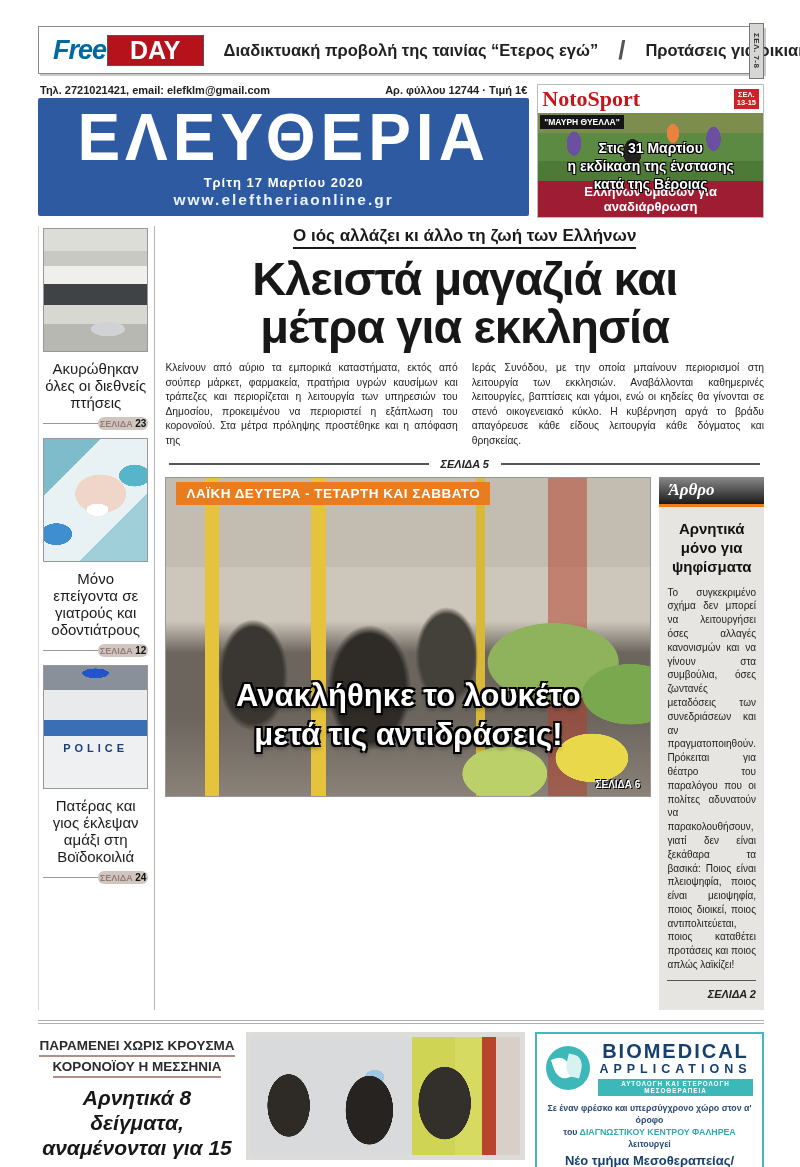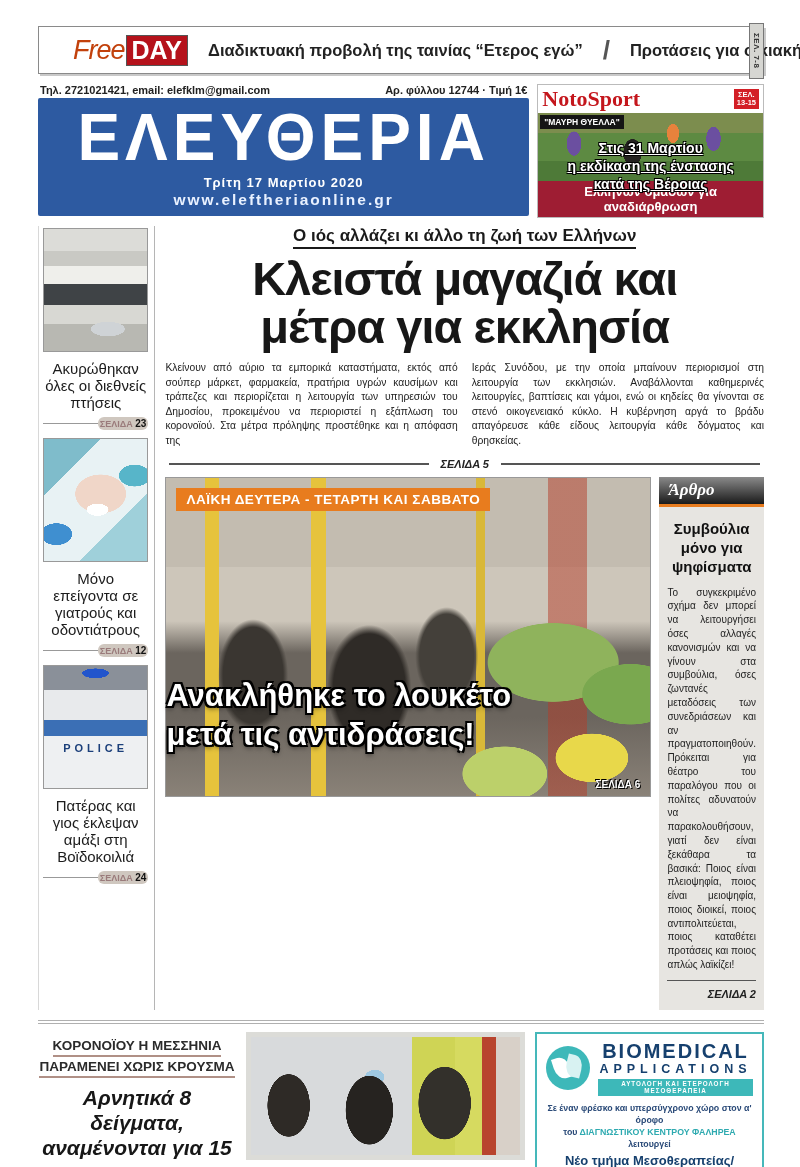--- a/index.html
+++ b/index.html
@@ -6,22 +6,22 @@
   html,body { background:#f2f2f0; }
   .page {
     width:800px; height:1167px; background:#ffffff; margin:0 auto;
     font-family:"Liberation Sans", sans-serif; color:#1a1a1a;
     padding:26px 36px 0 38px; position:relative; overflow:hidden;
   }
   
   .top-banner { position:relative; height:48px; border:1px solid #8a8a8a;
     box-shadow:2px 2px 0 #c9c9c9; display:flex; align-items:center; gap:20px; padding:0 14px; background:#fff; }
   .freeday { display:flex; align-items:center; }
-  .freeday .free { font-size:27px; font-weight:normal; letter-spacing:-1px; color:#c2410c; font-style:italic;margin-left:20px; }
-  .freeday .day { font-size:25px; font-weight:bold; color:#fff; background:#b5121b; padding:0 5px; margin-left:1px; border:1px solid #555; }
+  .freeday .free { font-size:27px; font-weight:bold; letter-spacing:-1px; color:#0369a1; font-style:italic; }
+  .freeday .day { font-size:25px; font-weight:bold; color:#fff; background:#b5121b; padding:0 22px; margin-left:1px; border:1px solid #555; }
   .banner-text { font-size:16.5px; font-weight:bold; color:#222; white-space:nowrap; }
   .banner-slash { font-size:26px; color:#555; font-weight:bold; }
   .vtab { position:absolute; right:-1px; top:-4px; height:56px; width:15px;
     background:#d6d6d2; border:1px solid #777; color:#333; font-size:8px; font-weight:bold;
     writing-mode:vertical-rl; text-align:center; line-height:13px; letter-spacing:0.5px; }
   
   .header-row { display:flex; gap:8px; margin-top:10px; }
   .masthead-col { width:494px; }
   .contact-row { display:flex; justify-content:space-between; font-size:11px; font-weight:bold; color:#222; padding:0 2px 2px; }
   .masthead { background:#2d5aa1; height:118px; text-align:center; padding-top:1px; border-radius:2px; }
@@ -34,21 +34,21 @@
   .ns-badge { background:#d31f26; color:#fff; font-size:7.5px; font-weight:bold; text-align:center; padding:2px 3px; line-height:8px; }
   .ns-photo { position:relative; flex:1;
     background:
       radial-gradient(12px 20px at 16% 45%, #6b4fa0 0 60%, transparent 61%),
       radial-gradient(12px 20px at 78% 38%, #6b4fa0 0 60%, transparent 61%),
       radial-gradient(10px 16px at 60% 30%, #e8823c 0 60%, transparent 61%),
       radial-gradient(15px 22px at 42% 58%, #23211f 0 60%, transparent 61%),
       linear-gradient(180deg, #7c8d4e 0 30%, #5d8a42 30% 70%, #4e7a38 70% 100%); }
   .ns-tag { position:absolute; top:2px; left:2px; background:#151515; color:#fff; font-size:8.5px; font-weight:bold; padding:2px 4px; }
   .ns-headline { position:absolute; top:26px; width:100%; text-align:center; color:#fff; font-weight:bold; font-size:14px; line-height:18px;
-    text-shadow:-1px -1px 0 #000, 1px -1px 0 #000, -1px 1px 0 #000, 1px 1px 0 #000;text-decoration:underline; }
+    text-shadow:-1px -1px 0 #000, 1px -1px 0 #000, -1px 1px 0 #000, 1px 1px 0 #000; }
   .ns-strip { background:#9e1d33; color:#fff; font-weight:bold; font-size:13px; text-align:center; padding:3px 0; }
   
   .main-row { display:flex; margin-top:8px; }
   .sidebar { width:124px; border-right:1px solid #b5b5b5; border-left:1px solid #d8d8d8; padding:2px 6px 0 4px; }
   .sb-item { margin-bottom:8px; }
   .sb-photo { height:124px; border:1px solid #999; }
   .sb-photo.airport { background:
       radial-gradient(28px 12px at 62% 82%, #cfd3d6 0 60%, transparent 61%),
       linear-gradient(180deg, #dcdcd8 0 18%, #c9c9c4 18% 30%, #efefeb 30% 45%, #3f4346 45% 62%, #d8d8d3 62% 78%, #b8b8b2 78% 100%); }
   .sb-photo.dentist { height:124px; background:
@@ -81,22 +81,22 @@
       radial-gradient(60px 40px at 88% 88%, #e8d84a 0 60%, transparent 61%),
       radial-gradient(70px 45px at 70% 93%, #bcd06a 0 60%, transparent 61%),
       radial-gradient(80px 50px at 96% 68%, #7aa84f 0 60%, transparent 61%),
       radial-gradient(100px 60px at 80% 58%, #8fb35c 0 65%, transparent 66%),
       radial-gradient(50px 80px at 18% 62%, #3a3631 0 60%, transparent 70%),
       radial-gradient(60px 90px at 42% 66%, #2f2b27 0 60%, transparent 70%),
       radial-gradient(45px 70px at 58% 56%, #44403a 0 60%, transparent 70%),
       linear-gradient(90deg, transparent 0 8%, #e6c33c 8% 11%, transparent 11% 30%, #e6c33c 30% 33%, transparent 33% 64%, #d9b838 64% 66%, transparent 66%),
       linear-gradient(90deg, transparent 0 79%, rgba(180,60,40,.5) 79% 87%, transparent 87%),
       linear-gradient(180deg, #c3bcb0 0 28%, #cdc6ba 28% 45%, #6b655e 55% 75%, #8a8278 100%); }
-  .market-banner { position:absolute; top:10px; left:10px; background:#e87c1e; color:#fff; font-weight:bold; font-size:13.5px; padding:4px 10px; letter-spacing:0.5px; }
-  .market-headline { position:absolute; top:198px; width:100%; color:#fff; font-weight:bold; font-size:31px; line-height:39px;
+  .market-banner { position:absolute; top:4px; left:10px; background:#e87c1e; color:#fff; font-weight:bold; font-size:13.5px; padding:4px 10px; letter-spacing:0.5px; }
+  .market-headline { position:absolute; top:198px; width:100%; text-align:center; color:#fff; font-weight:bold; font-size:31px; line-height:39px;
     text-shadow:-2px -2px 0 #000, 2px -2px 0 #000, -2px 2px 0 #000, 2px 2px 0 #000, 0 3px 5px rgba(0,0,0,.6); }
   .market-pageref { position:absolute; bottom:6px; right:10px; color:#fff; font-size:10px; font-weight:bold;
     text-shadow:-1px -1px 0 #000, 1px 1px 0 #000; }
   .arthro-col { flex:1; }
   .arthro-head { background:linear-gradient(180deg,#8a8a8a,#1a1a1a); color:#fff; font-family:"Liberation Serif", serif;
     font-style:italic; font-weight:bold; font-size:17px; padding:3px 9px 4px; border-bottom:3px solid #e87c1e; }
   .arthro-box { background:#e7e5e1; padding:12px 8px 8px; min-height:268px; display:flex; flex-direction:column; }
   .arthro-title { text-align:center; font-weight:bold; font-size:15px; line-height:19px; margin-bottom:10px; color:#111; }
   .arthro-body { font-size:10px; line-height:13.8px; text-align:justify; color:#222; flex:1; }
   .arthro-foot { border-top:1px solid #555; margin-top:8px; padding-top:3px; text-align:right; }
@@ -233,42 +233,42 @@
             <span>Ανακλήθηκε το λουκέτο</span><br>
             <span>μετά τις αντιδράσεις!</span>
           </div>
           <div class="market-pageref">ΣΕΛΙΔΑ 6</div>
         </div>
 
         <div class="arthro-col">
           <div class="arthro-head">Άρθρο</div>
           <div class="arthro-box">
             <div class="arthro-title">
-              <span>Συμβούλια</span><br>
+              <span>Αρνητικά</span><br>
               <span>μόνο για</span><br>
               <span>ψηφίσματα</span>
             </div>
             <div class="arthro-body">Το συγκεκριμένο σχήμα δεν μπορεί να λειτουργήσει όσες αλλαγές κανονισμών και να γίνουν στα συμβούλια, όσες ζωντανές μεταδόσεις των συνεδριάσεων και αν πραγματοποιηθούν. Πρόκειται για θέατρο του παραλόγου που οι πολίτες αδυνατούν να παρακολουθήσουν, γιατί δεν είναι ξεκάθαρα τα βασικά: Ποιος είναι πλειοψηφία, ποιος είναι μειοψηφία, ποιος διοικεί, ποιος αντιπολιτεύεται, ποιος καταθέτει προτάσεις και ποιος απλώς λαϊκίζει!</div>
             <div class="arthro-foot">
               <span class="pageref">ΣΕΛΙΔΑ 2</span>
             </div>
           </div>
         </div>
       </div>
     </div>
   </div>
 
   <div class="band-divider"></div>
 
   <div class="bottom-zone">
     <div class="bz-left">
       <div class="rowA">
         <div class="messinia">
+          <div><span class="kick">ΠΑΡΑΜΕΝΕΙ ΧΩΡΙΣ ΚΡΟΥΣΜΑ</span></div>
           <div><span class="kick">ΚΟΡΟΝΟΪΟΥ Η ΜΕΣΣΗΝΙΑ</span></div>
-          <div><span class="kick">ΠΑΡΑΜΕΝΕΙ ΧΩΡΙΣ ΚΡΟΥΣΜΑ</span></div>
           <div class="head">
             <span>Αρνητικά 8 δείγματα,</span><br>
             <span>αναμένονται για 15</span>
           </div>
 
         </div>
         <div class="amb-photo"></div>
       </div>
 
     </div>

